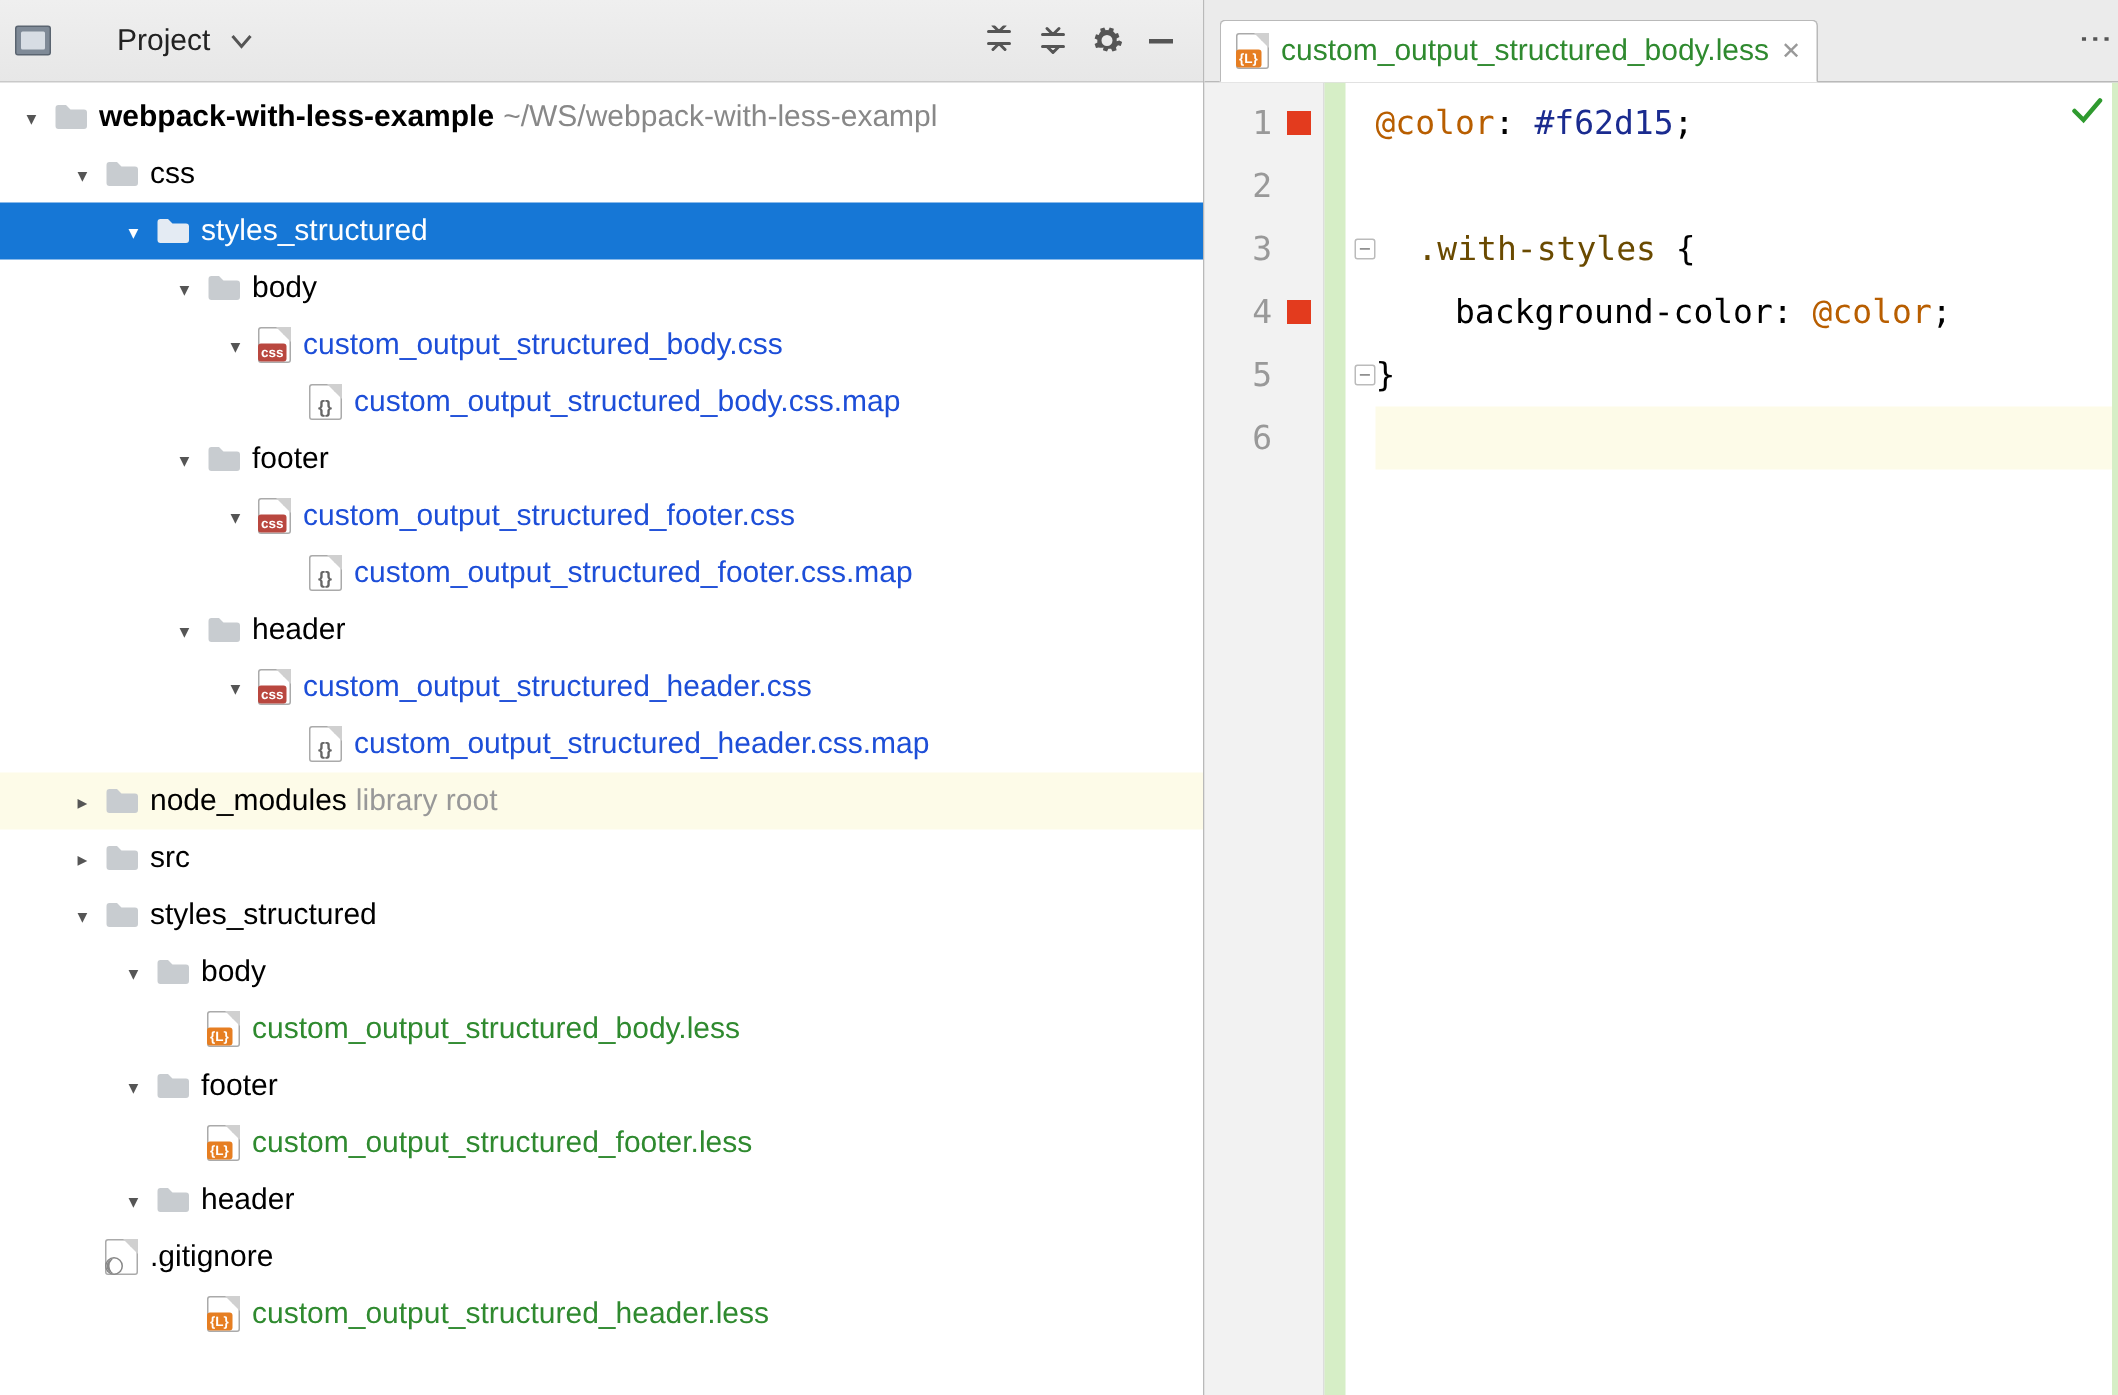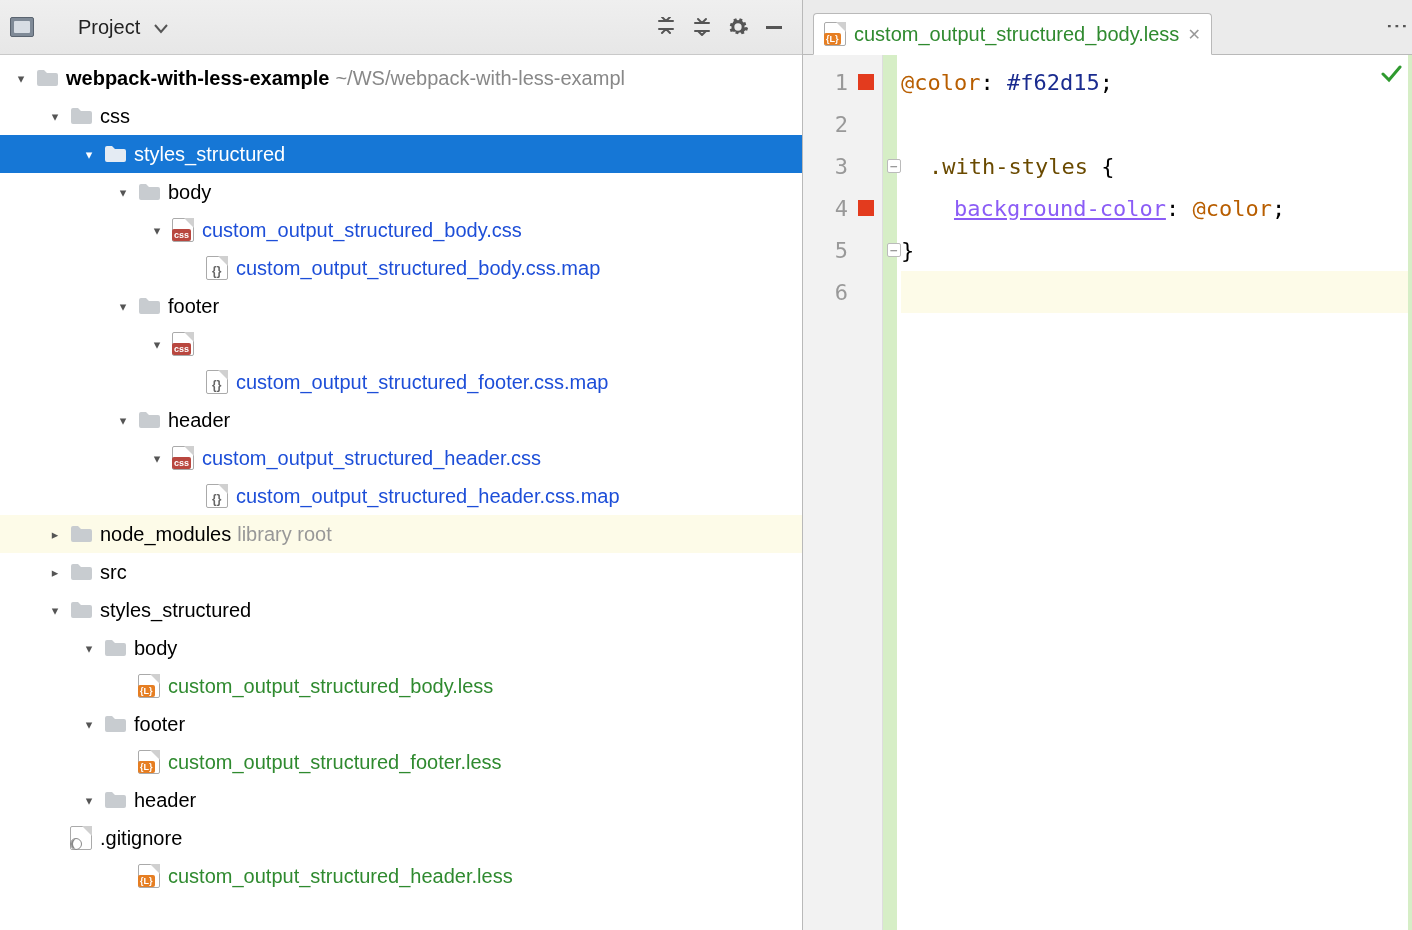--- a/index.html
+++ b/index.html
@@ -131,31 +131,31 @@
   .tabbar .spacer { flex:1; }
   .menu-kebab { width: 30px; text-align:center; color:#555; font-size:22px; letter-spacing:2px; height:100%; display:flex; align-items:center; justify-content:center; writing-mode: vertical-rl;}
 
   .editor { flex:1; display:flex; overflow:hidden; font-family: "Menlo","Consolas",monospace; font-size:22px; position:relative; }
   .gutter { background:#f2f2f2; border-right:1px solid #ddd; width: 80px; padding-top:6px; }
   .gline { height:42px; display:flex; align-items:center; padding-right:8px; color:#999; }
   .gline .num { flex:1; text-align:right; }
   .gline .marker { width:16px; height:16px; margin-left:10px; }
   .gline .marker.red { background:#e33b1e; }
   .stripe { width:14px; background:#d6eec6; }
-  .code { flex:1; padding-top:6px; padding-left:4px; position:relative; }
+  .code { flex:1; padding-top:6px; padding-left:20px; position:relative; }
   .cline { height:42px; display:flex; align-items:center; white-space:pre; }
   .cline.last { background:#fdfbe8; }
   .fold {
     position:absolute; left:-14px;
     width:14px; height:14px;
     font-size:13px; color:#888; text-align:center; line-height:14px;
     background:#fff; border:1px solid #bbb; border-radius:2px;
   }
   .tok-kw { color:#b85e00; }
-  .tok-prop { color:#8b5cf6;text-decoration:underline; }
+  .tok-prop { color:#000000; }
   .tok-sel { color:#6a4a00;margin-left:28px; }
   .tok-hex { color:#1a2b8f; }
   .check {
     position:absolute; top:8px; right:10px; color:#2f9a2f;
   }
   .rstripe { position:absolute; right:0; top:0; bottom:0; width:4px; background:#d6eec6;}
 </style>
 </head>
 <body>
 
@@ -258,20 +258,21 @@
           </svg>
         </span>
         <span class="lbl">footer</span>
       </div>
       <div class="row">
         <span class="ind" style="width: 146px;"></span>
         <span class="arrow">▾</span>
         <span class="ficon">
           <span class="icon-css"></span>
         </span>
+        <span class="lbl c-brown">custom_output_structured_footer.css</span>
       </div>
       <div class="row">
         <span class="ind" style="width: 180px;"></span>
         <span class="arrow hidden"></span>
         <span class="ficon">
           <span class="icon-map"></span>
         </span>
         <span class="lbl c-brown">custom_output_structured_footer.css.map</span>
       </div>
       <div class="row">

